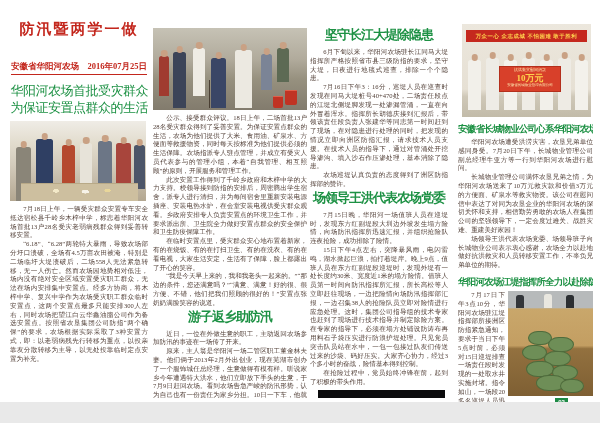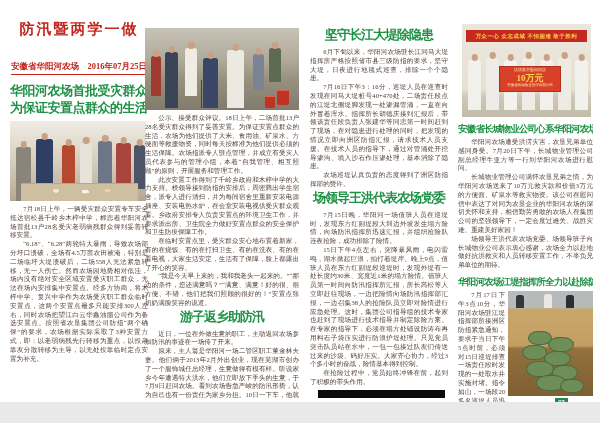--- a/index.html
+++ b/index.html
@@ -1,32 +1,32 @@
 <!DOCTYPE html>
 <html><head>
 <meta charset="utf-8">
 <style>
   html,body{margin:0;padding:0;background:#e9e9e9;}
   .sheet{position:relative;width:600px;height:402px;background:#ffffff;overflow:hidden;
          font-family:"Liberation Serif","DejaVu Serif",serif;color:#54423a;}
   .col{position:absolute;overflow:hidden;}
   #col1{left:10px;top:20px;width:138px;height:388px;}
-  #col2{left:145px;top:28px;width:154px;height:370px;}
+  #col2{left:153px;top:28px;width:154px;height:370px;}
   #col3{left:310px;top:26px;width:138px;height:372px;}
   #col4{left:458px;top:24px;width:135px;height:392px;}
 
   .mast{text-align:center;color:#c3261c;}
   .mast-small{font-size:15px;font-weight:bold;letter-spacing:2px;white-space:nowrap;}
   .mast-large{font-size:29px;font-weight:bold;letter-spacing:4px;margin-top:2px;line-height:33px;}
   .issue{font-size:13px;font-weight:bold;margin-top:5px;}
   .pubwrap{margin-top:16px;}
   .pubdate{display:inline-block;font-size:8.5px;font-weight:bold;border-bottom:1.5px solid #c3261c;
            padding-bottom:1px;white-space:nowrap;}
 
-  .hl-lg{margin-top:7px;text-align:left;color:#1d9144;font-weight:bold;font-size:13px;
+  .hl-lg{margin-top:7px;text-align:right;color:#1d9144;font-weight:normal;font-size:13px;
          line-height:17px;letter-spacing:-0.5px;white-space:nowrap;}
   .hl-md{margin:0 0 2px 0;text-align:center;color:#1d9144;font-weight:bold;font-size:13px;
          letter-spacing:-1px;white-space:nowrap;}
   .hl-sm{margin:6px 0 2px 0;text-align:center;color:#1d9144;font-weight:bold;font-size:9.5px;
          letter-spacing:-0.8px;white-space:nowrap;}
 
   .body{margin-top:4px;}
   .body p{margin:0;font-size:6.6px;line-height:8.8px;text-align:justify;text-indent:2em;color:#54423a;}
 
   .photo{position:relative;overflow:hidden;}

